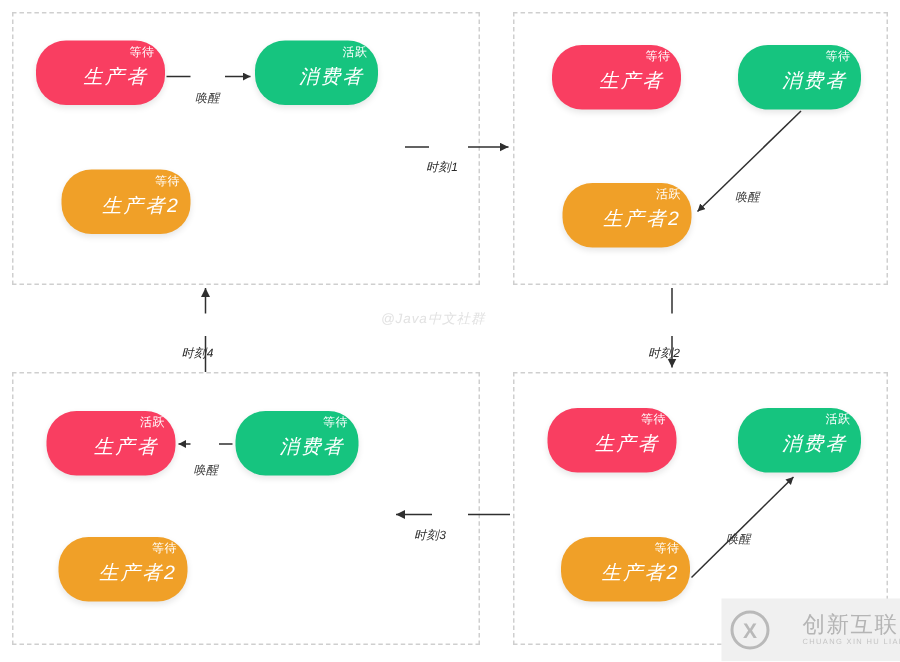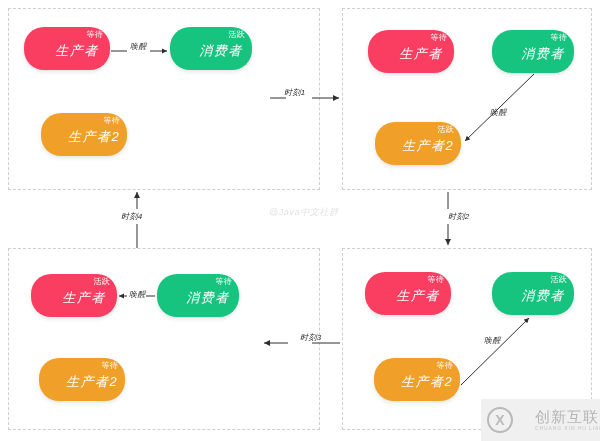--- a/index.html
+++ b/index.html
@@ -69,37 +69,38 @@
 
   
   .edge-label {
     position: absolute;
     font-size: 8px;
     line-height: 10px;
     color: #3a3a3a;
     white-space: nowrap;
     font-style: italic;
     letter-spacing: 0.4px;
+    margin-top: 19px;
   }
   .edge-label.dark { color: #2b2b2b; }
 
   
   #edges {
     position: absolute;
     left: 0;
     top: 0;
     width: 600px;
     height: 441px;
     pointer-events: none;
   }
 
   
   #wm-center {
     position: absolute;
-    left: 269px;
+    left: 254px;
     top: 206px;
     font-size: 9px;
     color: #e2e2e2;
     letter-spacing: 0.6px;
     white-space: nowrap;
     font-style: italic;
   }
   #wm-brand {
     position: absolute;
     left: 481px;
@@ -222,23 +223,23 @@
 
   <div class="node orange" style="left:374px; top:358px; width:86px; height:43px;">
     <div class="state">等待</div>
     <div class="title">生产者2</div>
   </div>
 
   <div class="edge-label" style="left:484px; top:336px;">唤醒</div>
 
   <div class="edge-label dark" style="left:284px; top:88px;">时刻1</div>
 
-  <div class="edge-label dark" style="left:448px; top:212px;">时刻2</div>
-
-  <div class="edge-label dark" style="left:300px; top:333px;">时刻3</div>
+  <div class="edge-label dark" style="left:432px; top:212px;">时刻2</div>
+
+  <div class="edge-label dark" style="left:276px; top:333px;">时刻3</div>
 
   <div class="edge-label dark" style="left:121px; top:212px;font-style:italic;">时刻4</div>
 
   <svg id="edges" viewBox="0 0 600 441" xmlns="http://www.w3.org/2000/svg">
     <defs>
       <marker id="ah" markerWidth="7" markerHeight="7" refX="6" refY="3" orient="auto" markerUnits="strokeWidth">
         <path d="M0,0 L6,3 L0,6 z" fill="#2f2f2f"></path>
       </marker>
       <marker id="ah-sm" markerWidth="6" markerHeight="6" refX="5" refY="2.6" orient="auto" markerUnits="strokeWidth">
         <path d="M0,0 L5,2.6 L0,5.2 z" fill="#2f2f2f"></path>

